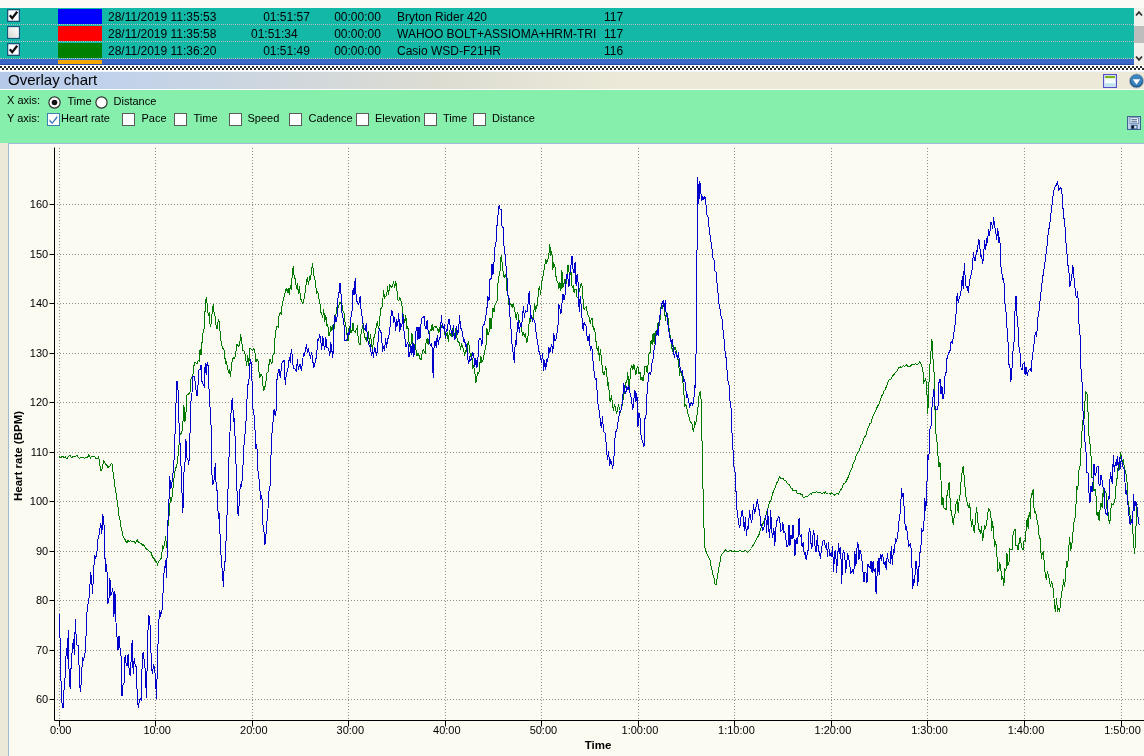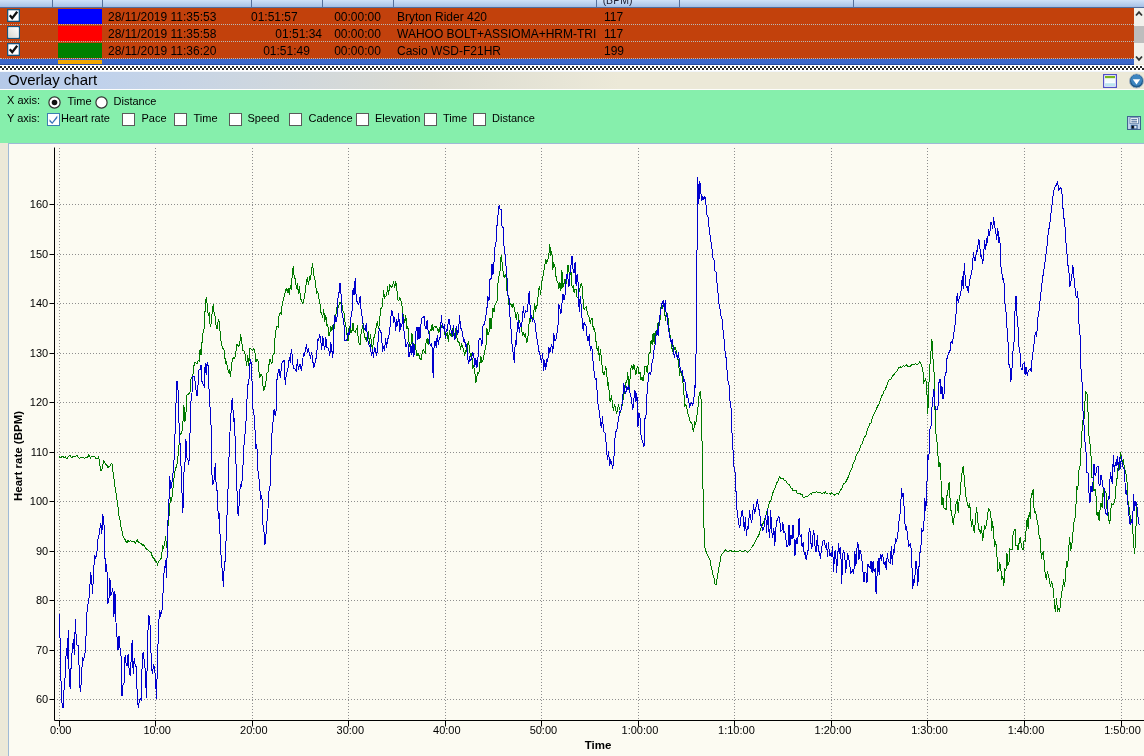--- a/index.html
+++ b/index.html
@@ -1,19 +1,19 @@
 <!DOCTYPE html>
 <html><head><meta charset="utf-8"><style>
 html,body{margin:0;padding:0;width:1144px;height:756px;overflow:hidden;
 font-family:"Liberation Sans",sans-serif;background:#ece9d8;position:relative}
 #tbl{position:absolute;left:0;top:0;width:1144px;height:64px;background:#fbfaf4}
 #thead{position:absolute;left:0;top:0;width:1144px;height:7px;
 background:linear-gradient(#cfe1f8,#aec7ea 80%,#a3bce2);border-bottom:1px solid #4f6d9e}
 .hsep{position:absolute;top:0;width:1px;height:7px;background:#55709c}
-.row{position:absolute;left:0;width:1144px;height:16px;border-bottom:1px dotted #b8b8b8;background:#c2410c}
+.row{position:absolute;left:0;width:1144px;height:16px;border-bottom:1px dotted #b8b8b8;background:#14b8a6}
 .sw{position:absolute;left:58px;top:0.5px;width:44px;height:15px}
 .cell{position:absolute;top:1.5px;font-size:12px;color:#000;white-space:nowrap}
 #selrow{position:absolute;left:0;top:58.5px;width:1134px;height:5.5px;background:#3a66c8;border-bottom:0.5px solid #2a4fa5}
 #selsw{position:absolute;left:58px;top:59.5px;width:44px;height:4.5px;background:#f0a500}
 #sbar{position:absolute;left:1134px;top:8px;width:10px;height:56px;background:#f0f0ea}
 #split{position:absolute;left:0;top:64.5px;width:1144px;height:6.5px;background:#fff}
 .chk1{height:2px;background:repeating-linear-gradient(90deg,#2a2a2a 0 2px,#fff 2px 4px)}
 .chk2{height:2px;background:repeating-linear-gradient(90deg,#fff 0 2px,#2a2a2a 2px 4px)}
 #phead{position:absolute;left:0;top:71px;width:1144px;height:17px;
 background:linear-gradient(90deg,#b5c9e8 0,#bfd1ec 90px,#dcdcd2 430px,#ece9d8 620px);
@@ -31,82 +31,69 @@
           <linearGradient id="cbg" x1="1" y1="0" x2="0" y2="1">
             <stop offset="0" stop-color="#ffffff"></stop>
             <stop offset="1" stop-color="#d8d8d0"></stop>
           </linearGradient>
         </defs>
         <rect x="0.5" y="0.5" width="12" height="12" fill="#fff" stroke="#19547b" stroke-width="1.6"></rect>
         <path d="M2.8 6.3 L5.2 9.2 L10.2 2.8" fill="none" stroke="#111" stroke-width="2.3"></path>
       </svg>
       <div class="sw" style="background:#0000ff"></div>
       <div class="cell" style="left:108px;width:150px">28/11/2019 11:35:53</div>
-      <div class="cell" style="left:251px;width:71px;text-align:left">01:51:57</div>
+      <div class="cell" style="left:251px;width:71px;text-align:center">01:51:57</div>
       <div class="cell" style="left:322px;width:71px;text-align:center">00:00:00</div>
       <div class="cell" style="left:397px;width:210px">Bryton Rider 420</div>
       <div class="cell" style="left:604px;width:40px">117</div>
     </div>
     <div class="row" style="top:25px">
       <svg style="position:absolute;left:7px;top:1px" width="13" height="13">
         <defs>
           <linearGradient id="cbg" x1="1" y1="0" x2="0" y2="1">
             <stop offset="0" stop-color="#ffffff"></stop>
             <stop offset="1" stop-color="#d8d8d0"></stop>
           </linearGradient>
         </defs>
         <rect x="0.5" y="0.5" width="12" height="12" fill="#fff" stroke="#19547b" stroke-width="1.6"></rect>
         <rect x="1.5" y="1.5" width="10" height="10" fill="url(#cbg)"></rect>
       </svg>
       <div class="sw" style="background:#ff0000"></div>
       <div class="cell" style="left:108px;width:150px">28/11/2019 11:35:58</div>
-      <div class="cell" style="left:251px;width:71px;text-align:right">01:51:34</div>
+      <div class="cell" style="left:251px;width:71px;text-align:left">01:51:34</div>
       <div class="cell" style="left:322px;width:71px;text-align:center">00:00:00</div>
       <div class="cell" style="left:397px;width:210px">WAHOO BOLT+ASSIOMA+HRM-TRI</div>
       <div class="cell" style="left:604px;width:40px">117</div>
     </div>
     <div class="row" style="top:42px">
       <svg style="position:absolute;left:7px;top:1px" width="13" height="13">
         <defs>
           <linearGradient id="cbg" x1="1" y1="0" x2="0" y2="1">
             <stop offset="0" stop-color="#ffffff"></stop>
             <stop offset="1" stop-color="#d8d8d0"></stop>
           </linearGradient>
         </defs>
         <rect x="0.5" y="0.5" width="12" height="12" fill="#fff" stroke="#19547b" stroke-width="1.6"></rect>
         <path d="M2.8 6.3 L5.2 9.2 L10.2 2.8" fill="none" stroke="#111" stroke-width="2.3"></path>
       </svg>
       <div class="sw" style="background:#008000"></div>
       <div class="cell" style="left:108px;width:150px">28/11/2019 11:36:20</div>
       <div class="cell" style="left:251px;width:71px;text-align:center">01:51:49</div>
       <div class="cell" style="left:322px;width:71px;text-align:center">00:00:00</div>
       <div class="cell" style="left:397px;width:210px">Casio WSD-F21HR</div>
-      <div class="cell" style="left:604px;width:40px">199</div>
+      <div class="cell" style="left:604px;width:40px">116</div>
     </div>
 <div id="selrow"></div>
     <div id="selsw"></div>
 <div id="sbar"><svg width="10" height="56">
 <rect x="0" y="0" width="10" height="56" fill="#f2f1ec"></rect>
 <rect x="0" y="18" width="10" height="17" fill="#bdbdbd"></rect>
 <path d="M2 7.5 L5 4.2 L8 7.5" fill="none" stroke="#333" stroke-width="1.8"></path>
 <path d="M2 48.5 L5 51.8 L8 48.5" fill="none" stroke="#333" stroke-width="1.8"></path>
 </svg></div>
-<div id="thead">
-      <div class="hsep" style="left:52px"></div>
-      <div class="hsep" style="left:102px"></div>
-      <div class="hsep" style="left:251px"></div>
-      <div class="hsep" style="left:322px"></div>
-      <div class="hsep" style="left:393px"></div>
-      <div class="hsep" style="left:596px"></div>
-      <div class="hsep" style="left:679px"></div>
-      <div class="hsep" style="left:853px"></div>
-      <div style="position:absolute;left:596px;top:0;width:43px;height:7px;overflow:hidden">
-        <div style="position:absolute;left:0;top:-6px;width:43px;text-align:center;font-size:10.5px;color:#1a1a2e">(BPM)</div>
-      </div>
-    </div>
 </div>
 <div id="split">
     <div style="height:1px"></div>
     <div class="chk1"></div>
     <div class="chk2"></div>
   </div>
 <div id="phead">
     <span class="t">Overlay chart</span>
 <svg style="position:absolute;left:1103px;top:2px" width="14" height="14">
 <rect x="0.5" y="0.5" width="13" height="13" fill="#fff" stroke="#5050c8" stroke-width="1.4"></rect>

